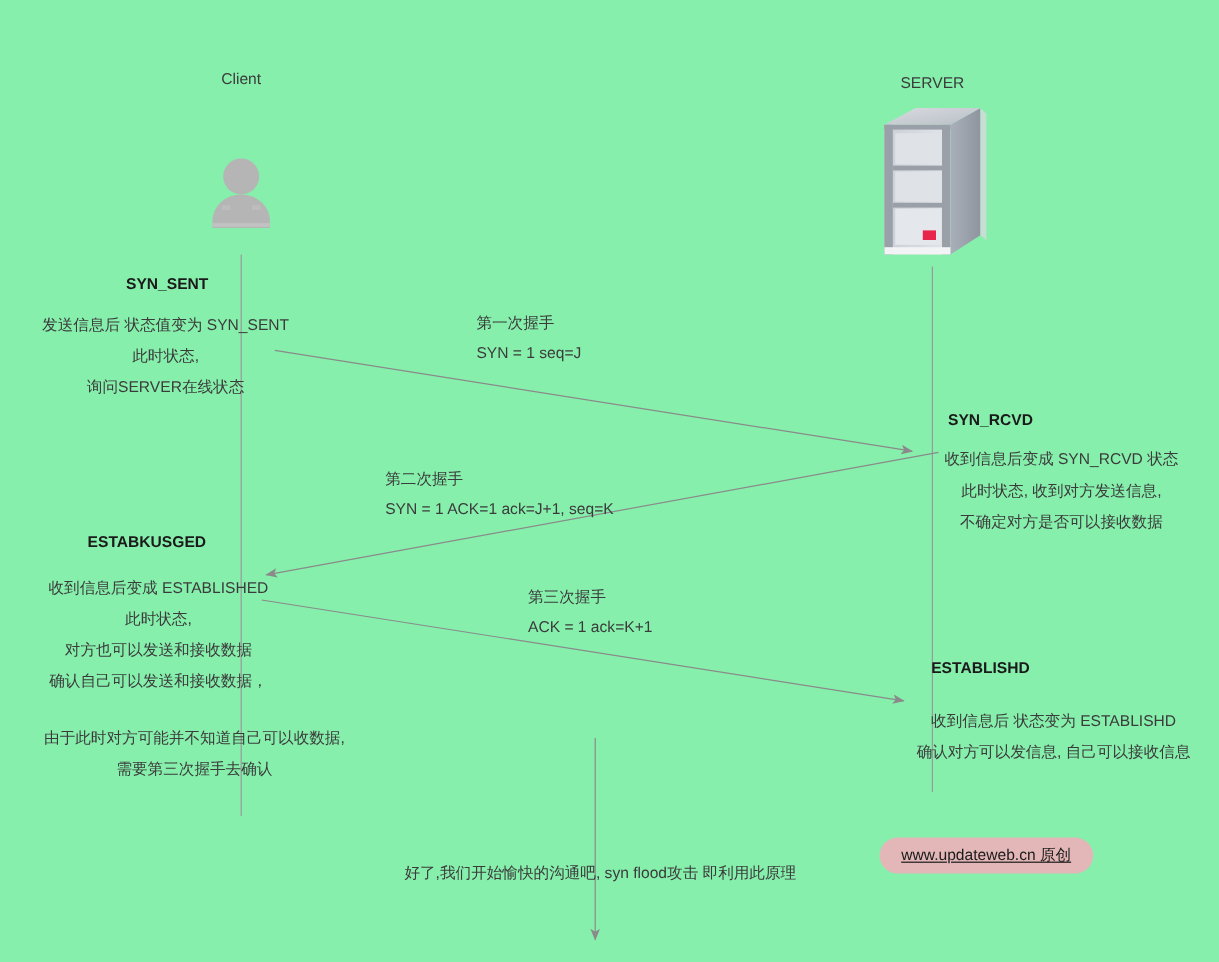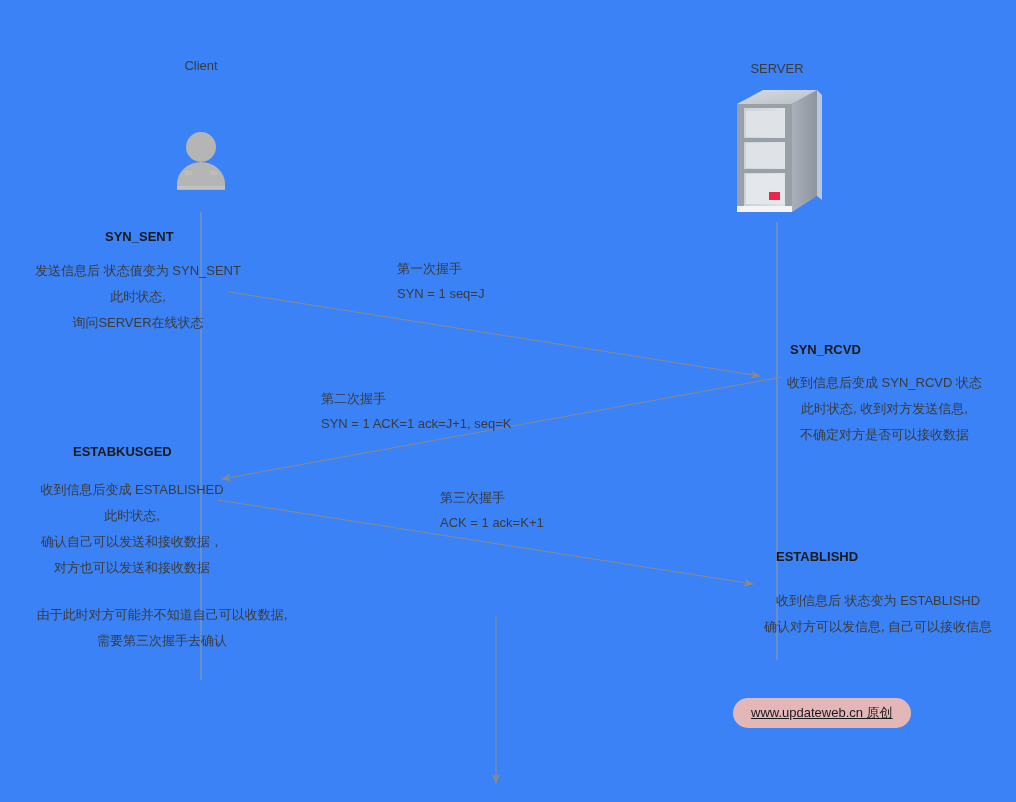--- a/index.html
+++ b/index.html
@@ -9,21 +9,21 @@
     background: #ffffff;
   }
   body {
     font-family: "Liberation Sans", "DejaVu Sans", sans-serif;
     color: #3b3b3b;
   }
   #canvas {
     position: relative;
     width: 1016px;
     height: 802px;
-    background: #3b82f6;
+    background: #86efac;
     overflow: hidden;
   }
   .svg-layer {
     position: absolute;
     left: 0;
     top: 0;
     width: 1016px;
     height: 802px;
     pointer-events: none;
   }
@@ -160,22 +160,22 @@
     <div>发送信息后 状态值变为 SYN_SENT</div>
     <div>此时状态,</div>
     <div>询问SERVER在线状态</div>
   </div>
 
   <div class="state-label" style="left:73px; top:444px;">ESTABKUSGED</div>
 
   <div class="note-block note-center" style="left:12px; top:477px; width:240px;">
     <div>收到信息后变成 ESTABLISHED</div>
     <div>此时状态,</div>
+    <div>对方也可以发送和接收数据</div>
     <div>确认自己可以发送和接收数据，</div>
-    <div>对方也可以发送和接收数据</div>
   </div>
 
   <div class="note-block note-center" style="left:12px; top:602px; width:300px;">
     <div>由于此时对方可能并不知道自己可以收数据,</div>
     <div>需要第三次握手去确认</div>
   </div>
 
   <div class="state-label" style="left:790px; top:342px;">SYN_RCVD</div>
 
   <div class="note-block note-center" style="left:762px; top:370px; width:245px;">
@@ -199,16 +199,17 @@
   <div class="msg-block" style="left:321px; top:386px;">
     <div>第二次握手</div>
     <div>SYN = 1   ACK=1  ack=J+1, seq=K</div>
   </div>
 
   <div class="msg-block" style="left:440px; top:485px;">
     <div>第三次握手</div>
     <div>ACK = 1   ack=K+1</div>
   </div>
 
+  <div class="lbl" style="left:337px; top:715px;">好了,我们开始愉快的沟通吧, syn flood攻击 即利用此原理</div>
 
   <div class="watermark" style="left:733px; top:698px;">www.updateweb.cn 原创</div>
 
 </div>
 
 </body></html>

